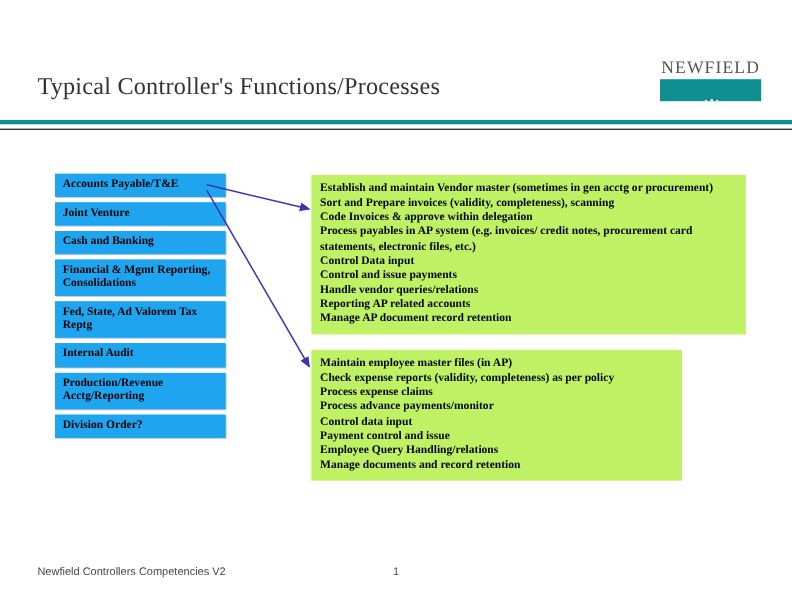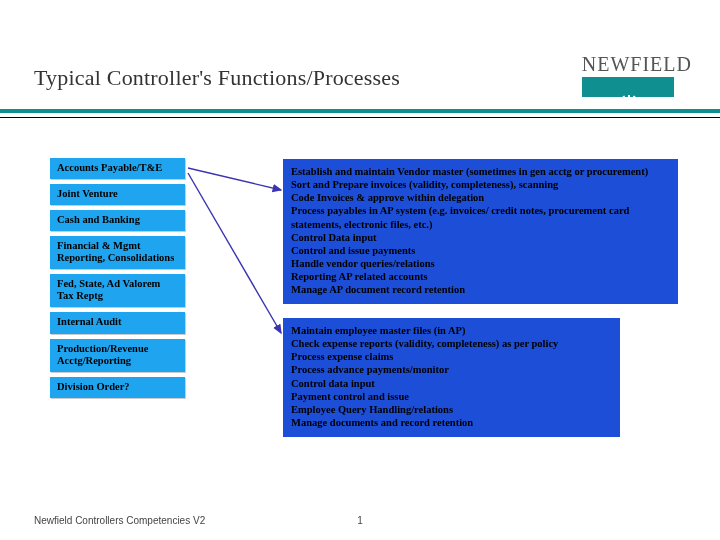--- a/index.html
+++ b/index.html
@@ -21,21 +21,21 @@
     color: #333;
     font-family: "Times New Roman", Times, serif;
     letter-spacing: 0.2px;
   }
   .logo-block {
     position: absolute; right: 28px; top: 6px;
     text-align: center;
   }
   .logo-text {
     font-family: "Times New Roman", Times, serif;
-    font-size: 20px; letter-spacing: 1px;
+    font-size: 16px; letter-spacing: 1px;
     color: #555;
   }
   .logo-box {
     width: 92px; height: 20px; background: #0f8f8f;
     margin-top: 1px; position: relative; overflow: hidden;
   }
   .sunburst {
     position: absolute; left: 50%; top: 100%;
     transform: translate(-50%, -2px);
   }
@@ -47,36 +47,36 @@
     height: 4px; background: #0f8f8f; width: 100%;
   }
   .rule-thin {
     height: 1px; background: #000; width: 100%; margin-top: 4px;
   }
 
   .stage {
     position: relative; width: 720px; height: 430px;
   }
   .sidebar {
-    position: absolute; left: 50px; top: 40px; width: 135px;
+    position: absolute; left: 50px; top: 40px; width: 155px;
   }
   .box {
     background: #1fa5f0;
     border: 1px solid #1fa5f0;
     padding: 3px 6px 4px 6px;
     margin-bottom: 5px;
     font-family: "Times New Roman", Times, serif;
     font-size: 10.5px; font-weight: bold;
     color: #000;
     line-height: 1.15;
     box-shadow: 1px 1px 0 rgba(0,0,0,0.2);
   }
   .panel {
     position: absolute;
-    background: #1d4ed8;
+    background: #bef264;
     padding: 6px 8px 8px 8px;
     font-family: "Times New Roman", Times, serif;
     font-size: 10.5px; font-weight: bold;
     line-height: 1.25;
     color: #000;
   }
   .panel.top { left: 283px; top: 41px; width: 395px; }
   .panel.bottom { left: 283px; top: 200px; width: 337px; }
 
   svg.arrows { position: absolute; left: 0; top: 0; pointer-events: none; }

